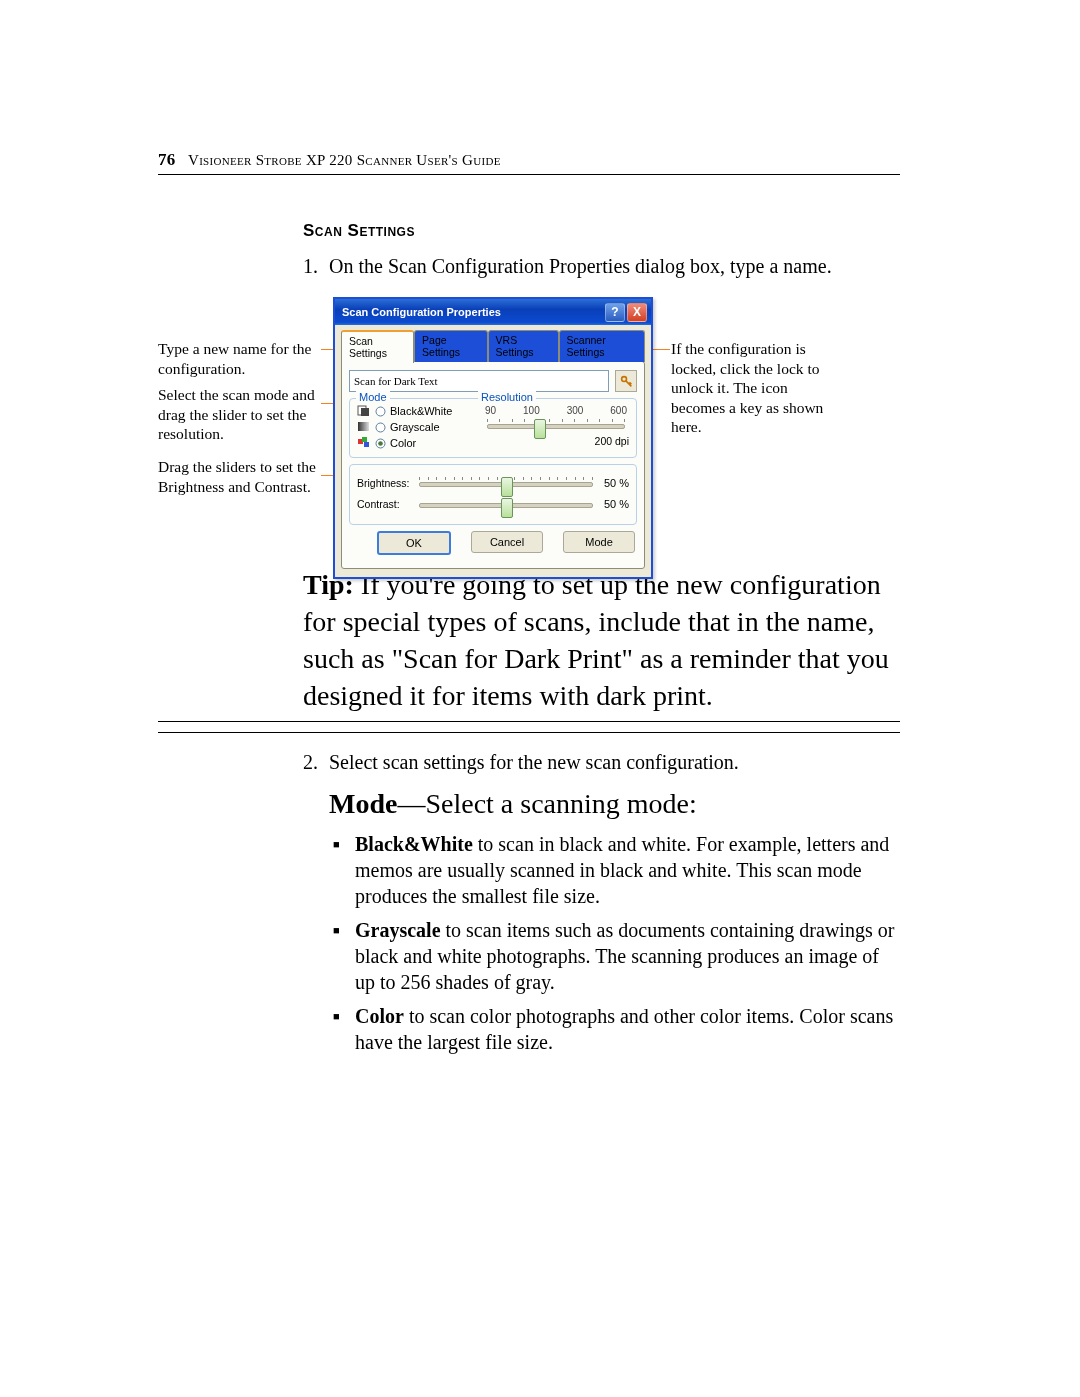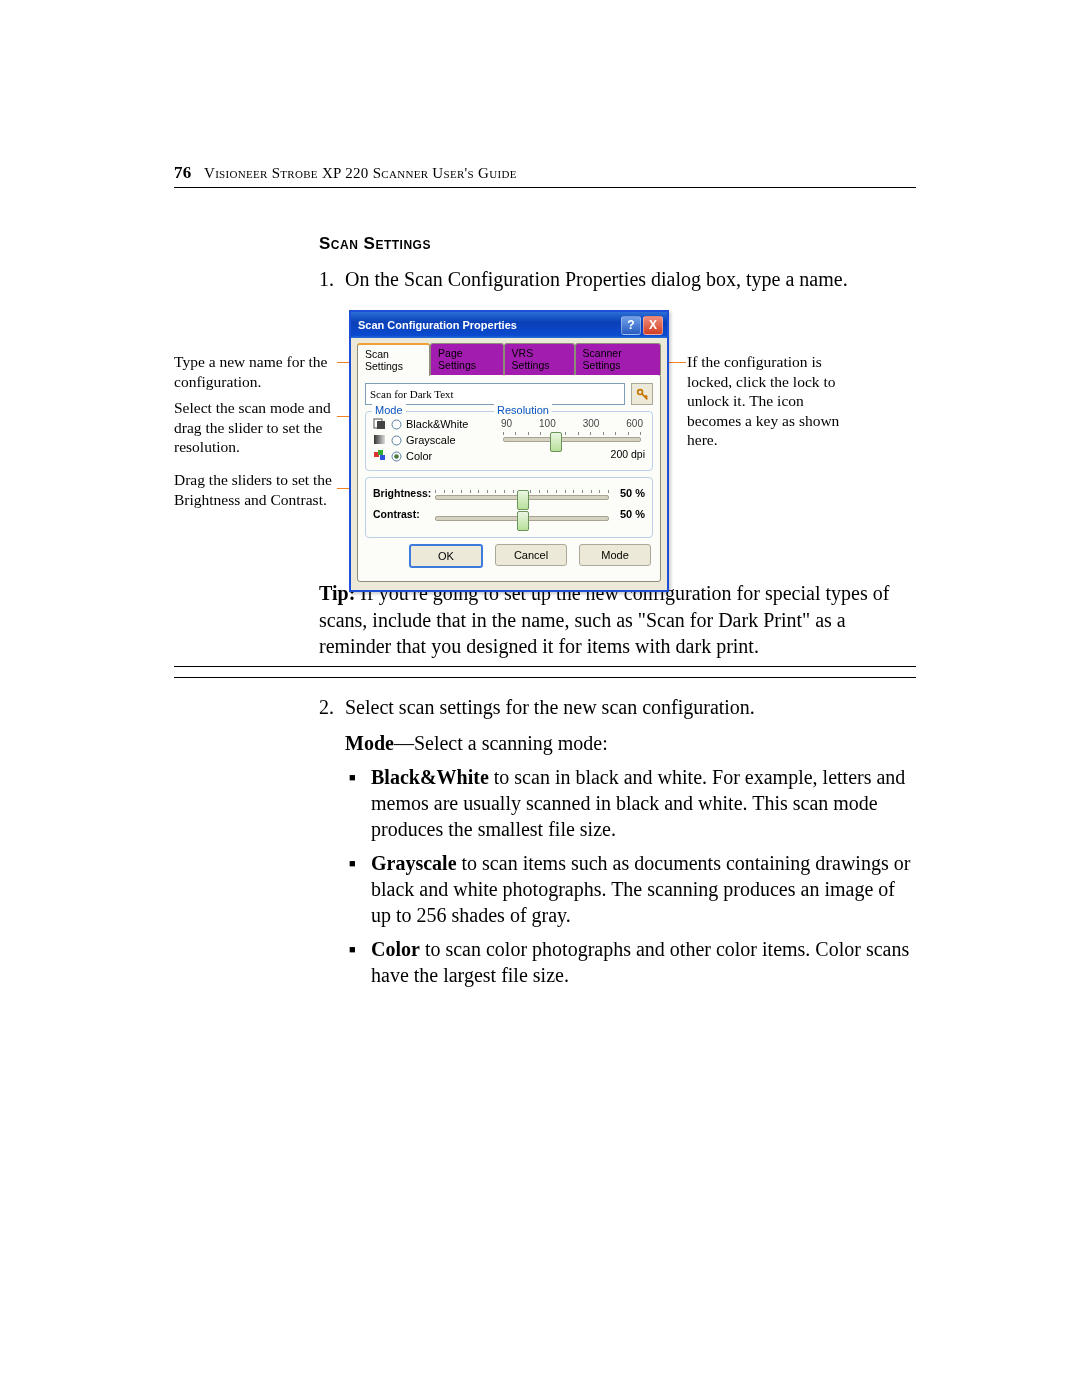--- a/index.html
+++ b/index.html
@@ -6,24 +6,23 @@
     margin: 0;
     background: #fff;
     font-family: "Adobe Garamond Pro", Garamond, Georgia, serif;
     color: #000;
     width: 1080px;
     height: 1397px;
     position: relative;
   }
   .page {
     position: absolute;
-    left: 174px;
+    left: 158px;
     top: 150px;
     width: 742px;
-    margin-top: 13px;
   }
   .header-row {
     display: flex;
     align-items: baseline;
     font-size: 15px;
     letter-spacing: .3px;
   }
   .page-number {
     font-weight: bold;
     font-size: 17px;
@@ -47,21 +46,21 @@
     letter-spacing: .5px;
     margin-top: 46px;
   }
   .ol-item {
     display: flex;
     margin-top: 12px;
     font-size: 20px;
     line-height: 1.32;
   }
   .ol-num { width: 26px; flex: 0 0 26px; }
-  .para { font-size: 20px; line-height: 1.32; margin-top: 10px; }
+  .para { font-size: 28px; line-height: 1.32; margin-top: 10px; }
 
   .figure-row {
     display: flex;
     margin-top: 18px;
     align-items: flex-start;
     position: relative;
     height: 252px;
   }
   .callouts-left {
     width: 163px;
@@ -106,21 +105,21 @@
     width: 18px; height: 17px; border: 1px solid #fff5;
     border-radius: 3px;
     display: flex; align-items: center; justify-content: center;
     font-weight: bold; font-size: 12px;
     background: linear-gradient(#6fa0e8,#2a5cc0);
   }
   .tbtn.close { background: linear-gradient(#f08b7a,#d24024); }
   .dlg-body { padding: 5px 6px 8px; }
   .tabs { display: flex; gap: 0; margin-bottom: -1px; position: relative; z-index: 2; }
   .tab {
-    font-size: 10.5px; padding: 3px 7px; background: #a21caf;
+    font-size: 10.5px; padding: 3px 7px; background: #1d4ed8;
     border: 1px solid #8d8d77; border-bottom: none; border-radius: 3px 3px 0 0;
   }
   .tab.active {
     background: #fcfcf9; border-top: 2px solid #f0a030;
     position: relative; z-index: 3; padding-bottom: 4px; margin-bottom: -1px;
   }
   .tab-panel {
     border: 1px solid #8d8d77; background: #fcfcf9;
     border-radius: 0 3px 3px 3px; position: relative; z-index: 1;
     padding: 8px 7px 13px;
@@ -156,26 +155,26 @@
     background: #d6d2c2; border: 1px solid #a8a48f; border-radius: 2px;
   }
   .slider-track .dots { position: absolute; left: 4px; right: 4px; top: 1px; display:flex; justify-content: space-between;}
   .slider-track .dots span { width:1px;height:3px;background:#888;}
   .thumb {
     position: absolute; top: 1px; width: 10px; height: 18px;
     background: linear-gradient(#eaf6e2,#b8e09a);
     border: 1px solid #6a945a; border-radius: 2px;
   }
   .res-val { text-align: right; font-size: 10.5px; margin-top: 1px; }
-  .bc-row { display: flex; align-items: flex-start; gap: 6px; margin: 3px 0; font-weight: bold; }
+  .bc-row { display: flex; align-items: center; gap: 6px; margin: 3px 0; }
   .bc-row .lbl { width: 52px; font-size: 10.5px; }
   .bc-row .val { width: 26px; text-align: right; font-size: 11px; }
   .bc-row .slider-track { flex: 1; }
   .bc-row .thumb { left: calc(50% - 5px); }
-  .btn-row { display: flex; justify-content: flex-end; margin-top: 6px; gap: 12px; padding-right: 2px; }
+  .btn-row { display: flex; justify-content: flex-end; margin-top: 6px; gap: 20px; padding-right: 2px; }
   .wbtn {
     min-width: 58px; height: 20px; border: 1px solid #aca899; background: #ece9d8;
     border-radius: 3px; font-size: 11px; padding: 0 6px;
     display: inline-flex; align-items: center; justify-content: center;
   }
   .wbtn.default { border: 2px solid #3d7bdd; }
 
   .leader { position: absolute; border-top: 1px solid #f58220; }
 
   

